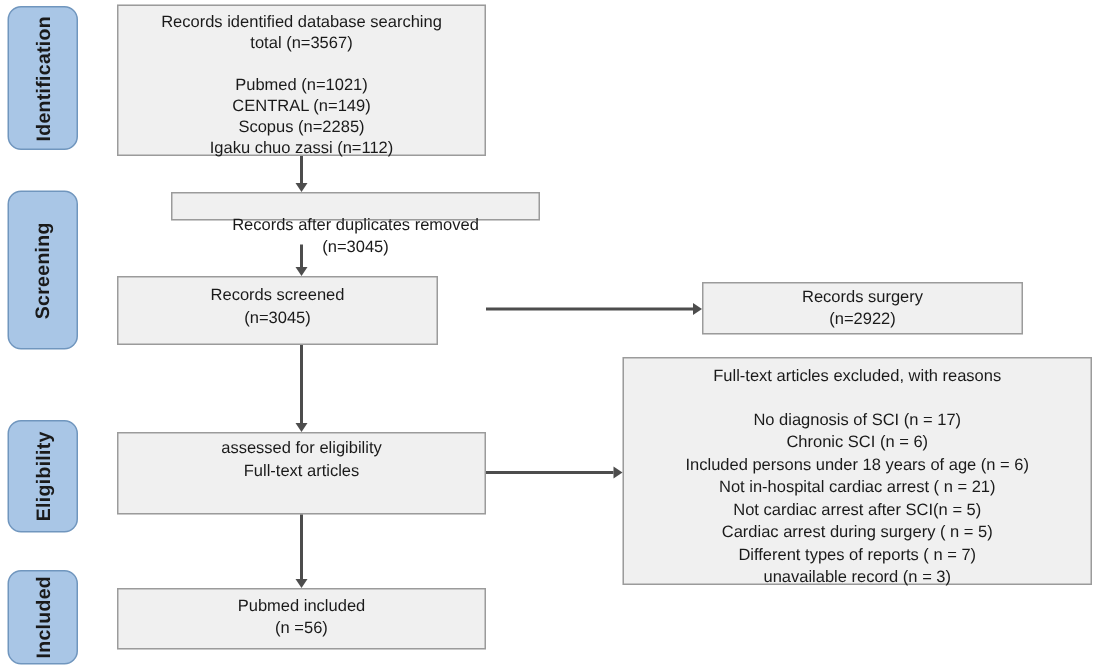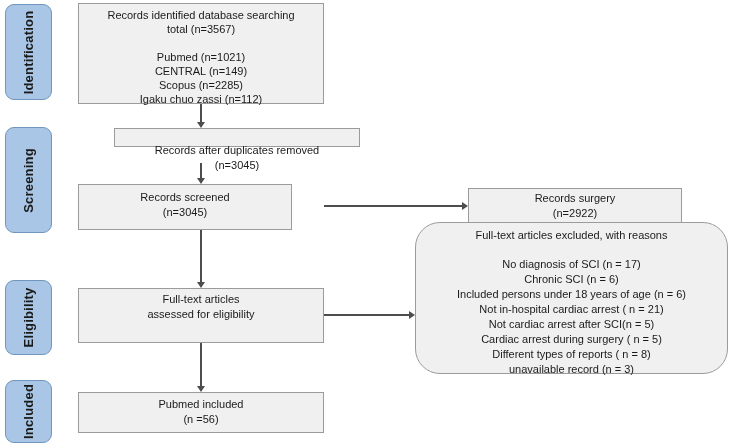--- a/index.html
+++ b/index.html
@@ -99,33 +99,33 @@
     <div class="line">Records screened</div>
     <div class="line">(n=3045)</div>
   </div>
 
   <div class="box" style="left:468px;top:188px;width:214px;height:35px;padding-top:2px;">
     <div class="line">Records surgery</div>
     <div class="line">(n=2922)</div>
   </div>
 
   <div class="box" style="left:78px;top:288px;width:246px;height:55px;padding-top:3px;">
+    <div class="line">assessed for eligibility</div>
     <div class="line">Full-text articles</div>
-    <div class="line">assessed for eligibility</div>
   </div>
 
-  <div class="box reasons" style="left:415px;top:222px;width:313px;height:152px;padding-top:5px;border-radius:25px;">
+  <div class="box reasons" style="left:415px;top:238px;width:313px;height:152px;padding-top:5px;">
     <div class="line">Full-text articles excluded, with reasons</div>
     <div class="line gap">No diagnosis of SCI (n = 17)</div>
     <div class="line">Chronic SCI (n = 6)</div>
     <div class="line">Included persons under 18 years of age (n = 6)</div>
     <div class="line">Not in-hospital cardiac arrest ( n = 21)</div>
     <div class="line">Not cardiac arrest after SCI(n = 5)</div>
     <div class="line">Cardiac arrest during surgery ( n = 5)</div>
-    <div class="line">Different types of reports ( n = 8)</div>
+    <div class="line">Different types of reports ( n = 7)</div>
     <div class="line">unavailable record (n = 3)</div>
   </div>
 
   <div class="box" style="left:78px;top:392px;width:246px;height:41px;padding-top:4px;">
     <div class="line">Pubmed included</div>
     <div class="line">(n =56)</div>
   </div>
 
   <div class="arrow-v" style="left:200px;top:104px;height:18px;"></div>
   <div class="arrow-v" style="left:200px;top:163px;height:15px;"></div>

